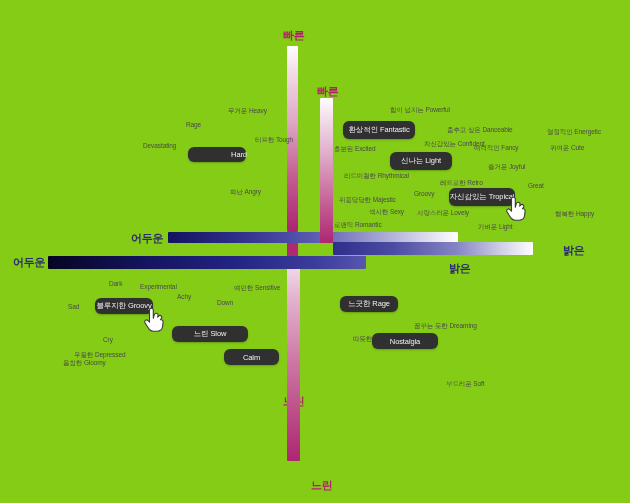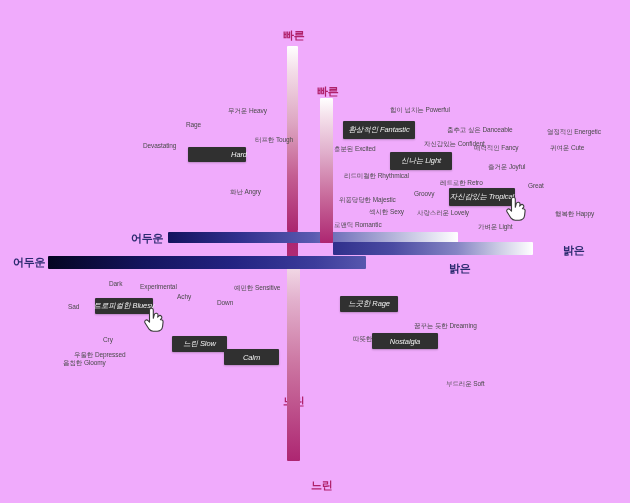--- a/index.html
+++ b/index.html
@@ -5,21 +5,21 @@
   * { box-sizing: border-box; }
   html, body {
     margin: 0; padding: 0;
     background: #ffffff;
     font-family: "Liberation Sans", "DejaVu Sans", sans-serif;
   }
   #stage {
     position: relative;
     width: 630px;
     height: 503px;
-    background: #f0abfc;
+    background: #84cc16;
     overflow: hidden;
   }
 
   
   .vbar, .hbar {
     position: absolute;
     border-radius: 1px;
   }
   .axis-label {
     position: absolute;
@@ -41,29 +41,28 @@
     white-space: nowrap;
     letter-spacing: -0.1px;
     line-height: 1;
   }
 
   
   .chip {
     position: absolute;
     background: #303030;
     color: #f2f2f2;
-    border-radius: 1px;
+    border-radius: 6px;
     font-size: 7.5px;
     display: flex;
     align-items: center;
     justify-content: center;
     white-space: nowrap;
     letter-spacing: -0.1px;
     box-shadow: 0 1px 2px rgba(0,0,0,0.22);
-    font-style: italic;
   }
 
   
   .cursor {
     position: absolute;
     width: 22px;
     height: 26px;
     pointer-events: none;
   }
 </style>
@@ -129,22 +128,22 @@
       <div class="chip" style="left: 449px; top: 188px; width: 66px; height: 18px;">자신감있는 Tropical</div>
       <div class="tag" style="left: 109px; top: 281px;">Dark</div>
       <div class="tag" style="left: 140px; top: 284px;">Experimental</div>
       <div class="tag" style="left: 234px; top: 285px;">예민한 Sensitive</div>
       <div class="tag" style="left: 177px; top: 294px;">Achy</div>
       <div class="tag" style="left: 217px; top: 300px;">Down</div>
       <div class="tag" style="left: 68px; top: 304px;">Sad</div>
       <div class="tag" style="left: 103px; top: 337px;">Cry</div>
       <div class="tag" style="left: 74px; top: 352px;">우울한 Depressed</div>
       <div class="tag" style="left: 63px; top: 360px;">음침한 Gloomy</div>
-      <div class="chip" style="left: 95px; top: 298px; width: 58px; height: 16px;">트로피컬한 Bluesy</div>
-      <div class="chip" style="left: 172px; top: 326px; width: 55px; height: 16px; margin-top: 10px;">느린 Slow</div>
+      <div class="chip" style="left: 95px; top: 298px; width: 58px; height: 16px;">블루지한 Groovy</div>
+      <div class="chip" style="left: 172px; top: 326px; width: 76px; height: 16px;">느린 Slow</div>
       <div class="chip" style="left: 224px; top: 349px; width: 55px; height: 16px;">Calm</div>
       <div class="tag" style="left: 414px; top: 323px;">꿈꾸는 듯한 Dreaming</div>
       <div class="tag" style="left: 353px; top: 336px;">따뜻한 Warm</div>
       <div class="tag" style="left: 446px; top: 381px;">부드러운 Soft</div>
       <div class="chip" style="left: 340px; top: 296px; width: 58px; height: 16px;">느긋한 Rage</div>
       <div class="chip" style="left: 372px; top: 333px; width: 66px; height: 16px;">Nostalgia</div>
     </div>
 
   <div id="cursor-layer">
       <div class="cursor" style="left: 504px; top: 196px;"><svg viewBox="0 0 22 26" width="22" height="26">

